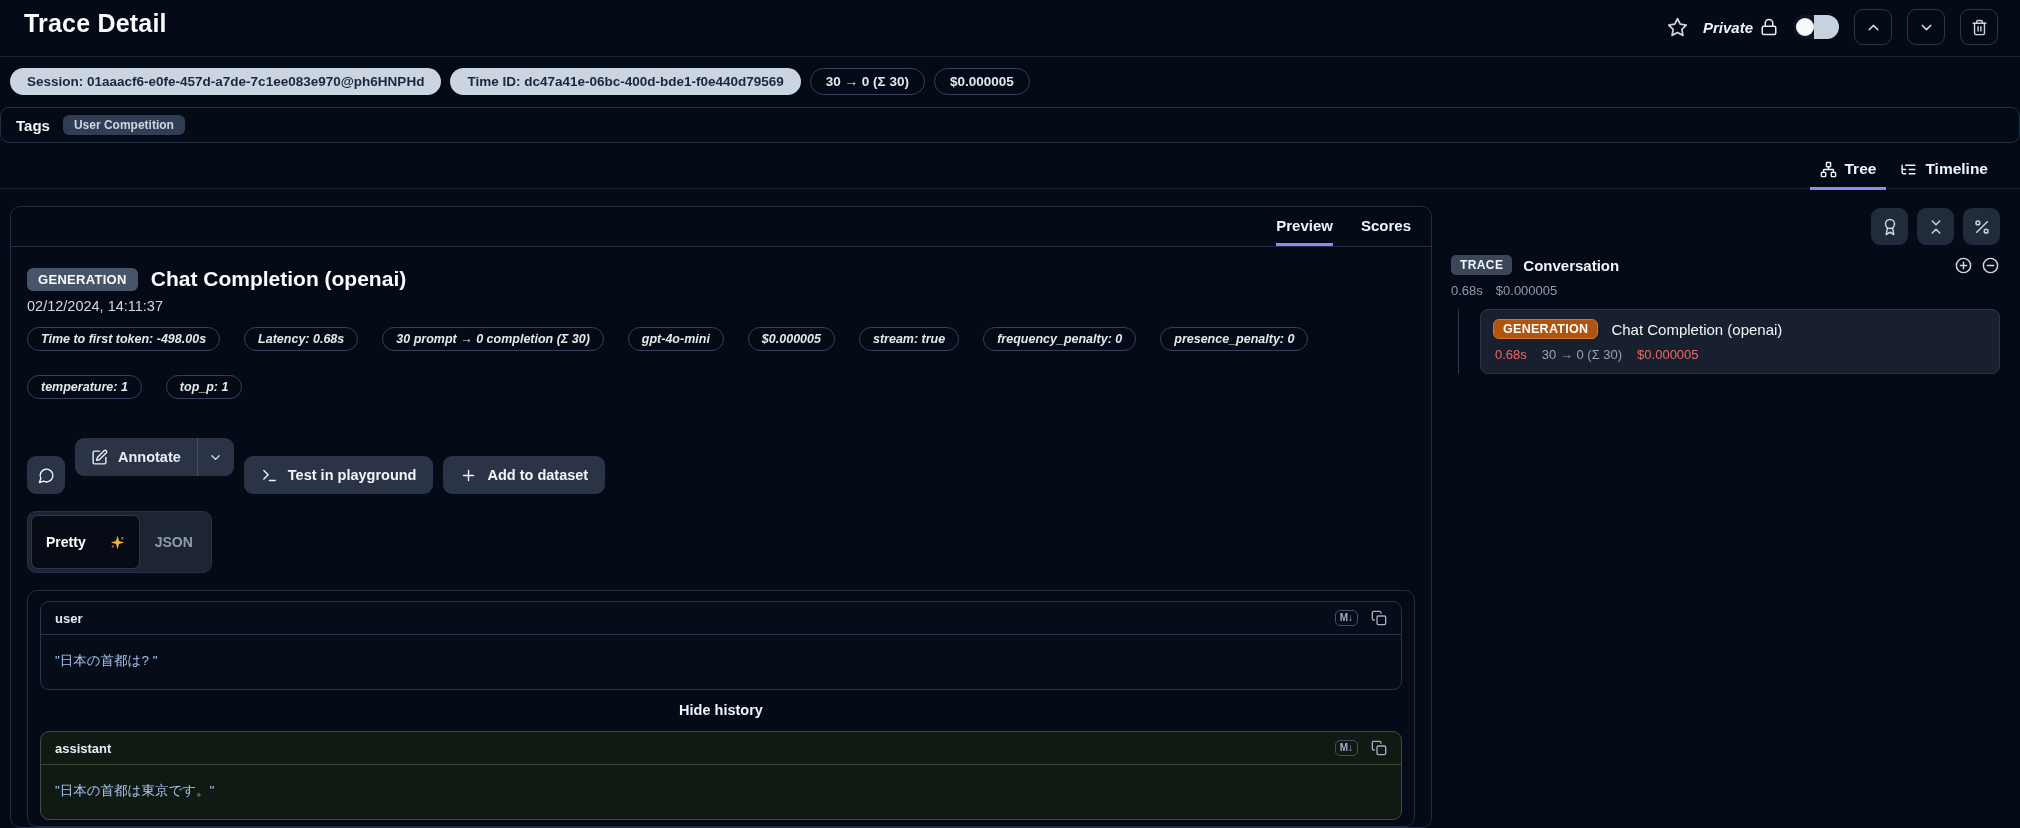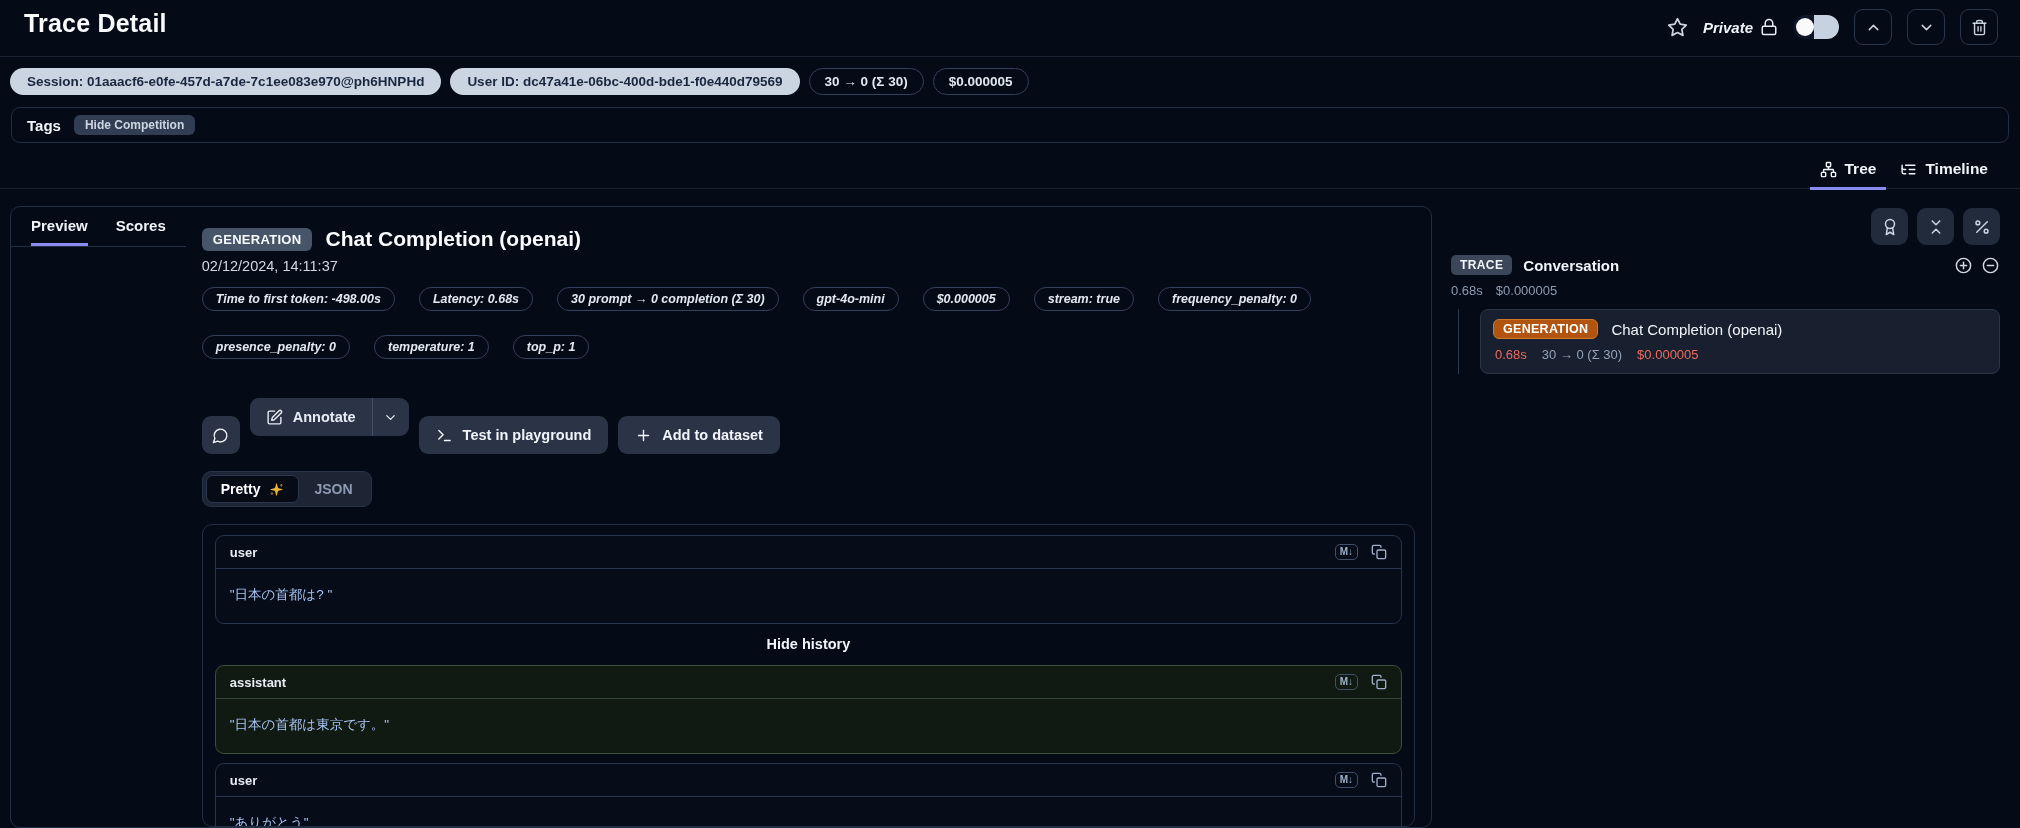--- a/index.html
+++ b/index.html
@@ -26,38 +26,38 @@
     background:transparent; color:#cbd5e1; display:inline-flex; align-items:center; justify-content:center; cursor:pointer; }
   .icon-plain { color:#cbd5e1; display:inline-flex; cursor:pointer; }
 
   
   .meta-row { display:flex; align-items:center; gap:9px; padding:11px 10px 4px; }
   .pill { border-radius:999px; white-space:nowrap; }
   .pill-light { background:#cbd5e1; color:#18263f; font-size:13.5px; font-weight:700; padding:6px 17px; }
   .pill-outline { border:1px solid #34415d; color:#e2e8f0; font-size:13.5px; font-weight:700; padding:5px 15px; }
 
   
-  .tags-box { margin:8px 11px 0; border:1px solid #222e44; border-radius:9px;
+  .tags-box { margin:8px 0 0; border:1px solid #222e44; border-radius:9px;
     padding:7px 15px; display:flex; align-items:center; gap:13px; }
   .tags-label { font-size:15px; font-weight:700; color:#f1f5f9; }
   .tag-chip { background:#313d52; color:#cdd6e3; font-size:12px; font-weight:700;
     padding:3px 11px; border-radius:6px; cursor:pointer; }
 
   
   .view-tabs-row { display:flex; justify-content:flex-end; align-items:flex-end; gap:4px;
     padding:13px 22px 0; border-bottom:1px solid #1b2435; }
   .view-tab { display:flex; align-items:center; gap:8px; font-size:15.5px; font-weight:600;
     color:#f1f5f9; padding:4px 10px 9px; border-bottom:3px solid transparent; margin-bottom:-2px; cursor:pointer; }
   .view-tab.active { border-bottom-color:#8a8cf2; }
 
   
   .main { flex:1; min-height:0; display:flex; gap:8px; padding:17px 10px 0; }
 
   .obs-panel { width:1422px; flex:none; border:1px solid #222e44; border-radius:10px;
-    display:flex; overflow:hidden;justify-content:space-between; }
+    display:flex; flex-direction:column; overflow:hidden;justify-content:space-between; }
   .panel-tabs { display:flex; justify-content:flex-end; gap:28px; padding:0 20px;
     height:40px; border-bottom:1px solid #222e44; }
   .panel-tab { display:flex; align-items:center; font-size:15px; font-weight:700;
     color:#f1f5f9; border-bottom:3px solid transparent; cursor:pointer; }
   .panel-tab.active { border-bottom-color:#8a8cf2; }
   .panel-body { flex:1; min-height:0; display:flex; flex-direction:column; padding:20px 16px 0; }
 
   .obs-title-row { display:flex; align-items:center; gap:13px; }
   .gen-badge { background:#475569; color:#f8fafc; font-size:13px; font-weight:700;
     padding:4px 11px; border-radius:6px; letter-spacing:.3px; }
@@ -71,21 +71,21 @@
   .btn { background:#2b3447; color:#f1f5f9; border:none; border-radius:9px; height:38px;
     display:inline-flex; align-items:center; gap:10px; padding:0 17px;
     font-size:14.5px; font-weight:600; font-family:inherit; cursor:pointer;margin-top:36px; }
   .icon-btn { width:38px; padding:0; justify-content:center; }
   .split-btn { display:inline-flex; background:#2b3447; border-radius:9px; overflow:hidden; height:38px; cursor:pointer; }
   .split-main { display:flex; align-items:center; gap:10px; padding:0 16px; font-size:14.5px; font-weight:600; }
   .split-caret { width:37px; border-left:1px solid #414e66; display:flex; align-items:center; justify-content:center; }
 
   .format-tabs { display:inline-flex; align-self:flex-start; background:#1d2535;
     border:1px solid #283349; border-radius:9px; padding:3px; margin-top:17px; }
-  .format-tab { display:flex; align-items:center; gap:9px; padding:5px 14px;
+  .format-tab { display:flex; align-items:center; gap:24px; padding:18px 14px;
     font-size:14px; font-weight:700; color:#8e9cb3; border:1px solid transparent; border-radius:7px; cursor:pointer; }
   .format-tab.active { background:#060b16; border-color:#2c3850; color:#ffffff; }
 
   
   .io-box { flex:1; min-height:0; margin-top:17px; border:1px solid #222e44;
     border-radius:10px; padding:10px 12px; overflow:hidden; }
   .msg-card { border:1px solid #27354e; border-radius:9px; background:rgba(255,255,255,.012); }
   .msg-header { display:flex; justify-content:space-between; align-items:center;
     padding:8px 14px; border-bottom:1px solid #27354e;gap:6px; }
   .msg-role { font-size:13px; font-weight:700; color:#e7edf5; }
@@ -164,28 +164,28 @@
           <path d="M8 6V4a2 2 0 0 1 2-2h4a2 2 0 0 1 2 2v2"></path>
           <line x1="10" y1="11" x2="10" y2="17"></line>
           <line x1="14" y1="11" x2="14" y2="17"></line>
         </svg>
     </button>
   </div>
 </header>
 
 <div class="meta-row">
   <span class="pill pill-light">Session: 01aaacf6-e0fe-457d-a7de-7c1ee083e970@ph6HNPHd</span>
-  <span class="pill pill-light">User ID: dc47a41e-06bc-400d-bde1-f0e440d79569</span>
+  <span class="pill pill-light">Time ID: dc47a41e-06bc-400d-bde1-f0e440d79569</span>
   <span class="pill pill-outline">30 → 0 (Σ 30)</span>
   <span class="pill pill-outline">$0.000005</span>
 </div>
 
 <div class="tags-box">
   <span class="tags-label">Tags</span>
-  <span class="tag-chip">Hide Competition</span>
+  <span class="tag-chip">User Competition</span>
 </div>
 
 <div class="view-tabs-row">
   <div class="view-tab active">
     <span>
       <svg width="17" height="17" viewBox="0 0 24 24" fill="none" stroke="#f1f5f9" stroke-width="2" stroke-linecap="round" stroke-linejoin="round">
           <rect x="16" y="16" width="6" height="6" rx="1"></rect>
           <rect x="2" y="16" width="6" height="6" rx="1"></rect>
           <rect x="9" y="2" width="6" height="6" rx="1"></rect>
           <path d="M5 16v-3a1 1 0 0 1 1-1h12a1 1 0 0 1 1 1v3"></path>

